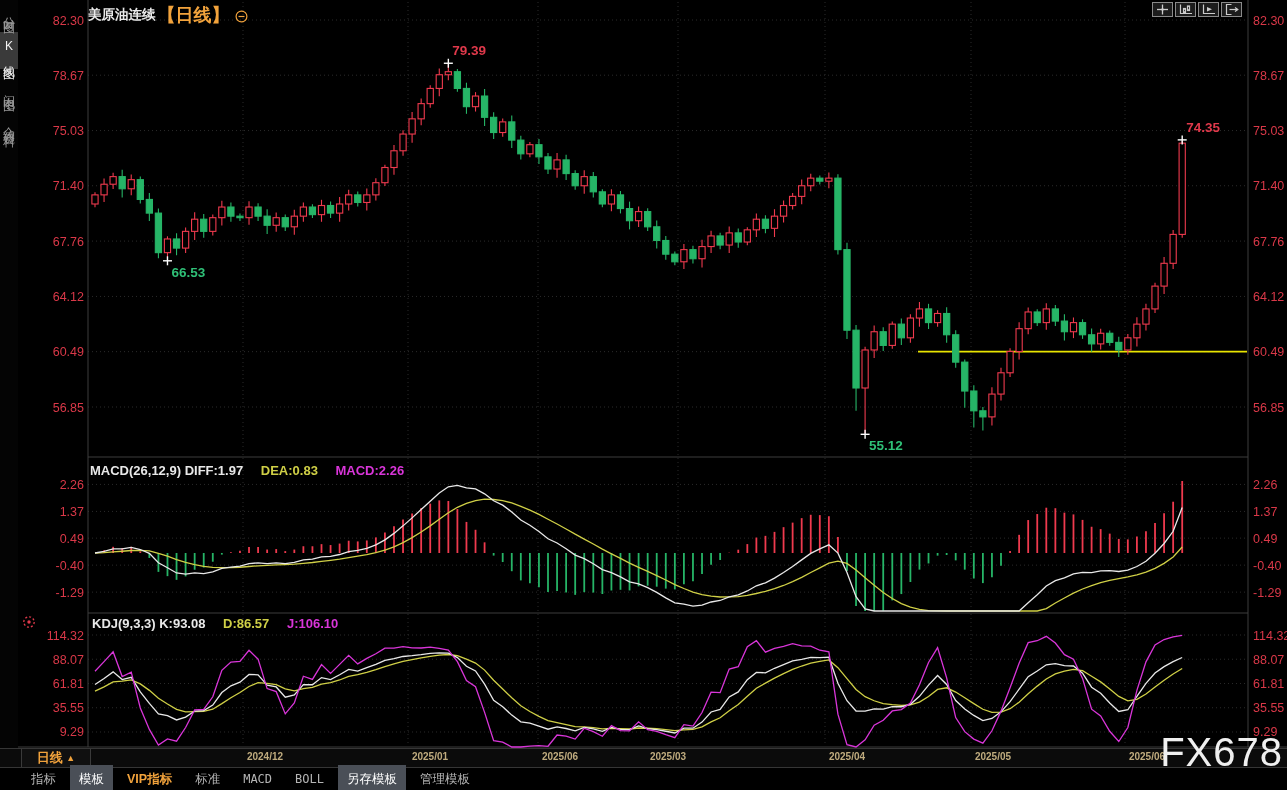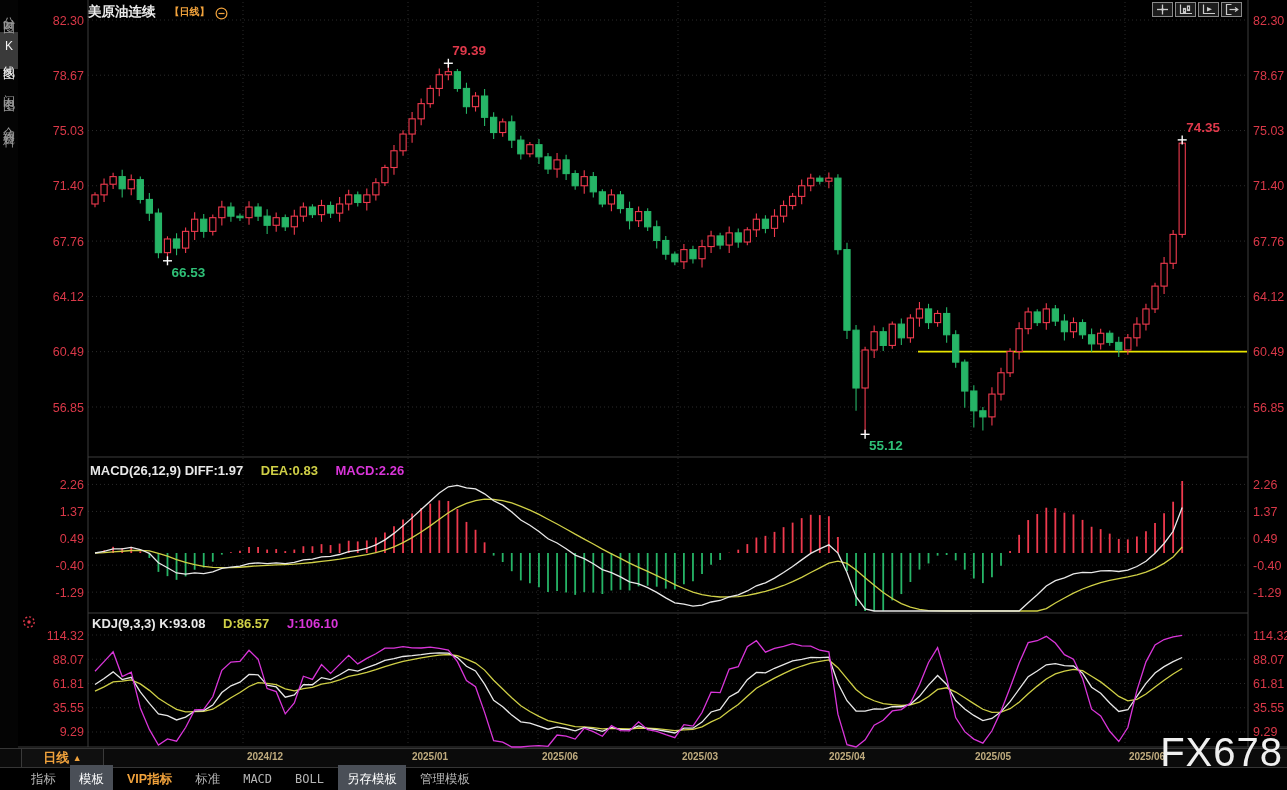--- a/index.html
+++ b/index.html
@@ -9,21 +9,21 @@
 
   
   .sidebar{position:absolute;left:0;top:0;width:18px;height:748px;background:#040404;z-index:5;}
   .side-item{writing-mode:vertical-rl;text-orientation:upright;color:#9a9a9a;font-size:12px;
     letter-spacing:3px;padding:7px 2px;margin-bottom:9px;cursor:pointer;line-height:14px;}
   .side-item.sel{background:#3a3a3a;color:#f2f2f2;}
 
   
   .title-row{position:absolute;left:88px;top:3px;display:flex;align-items:center;z-index:4;}
   .title-main{color:#eaeaea;font-size:13.5px;font-weight:700;}
-  .title-period{color:#f2a33c;font-size:10px;font-weight:700;margin-left:14px;}
+  .title-period{color:#f2a33c;font-size:18px;font-weight:700;margin-left:2px;}
   .collapse-btn{margin-left:5px;width:13px;height:13px;cursor:pointer;display:inline-block;}
 
   
   .toolbar{position:absolute;left:1152px;top:2px;display:flex;gap:2px;z-index:6;}
   .tool-btn{width:21px;height:15px;border:1px solid #8a8a8a;background:#1c1c1c;display:flex;
     align-items:center;justify-content:center;cursor:pointer;}
 
   
   .ind-header{position:absolute;z-index:4;font-size:13px;font-weight:700;white-space:nowrap;}
   .ind-header span{margin-right:14px;}
@@ -31,21 +31,21 @@
   .kdj-h{left:92px;top:616px;}
   .kdj-marker{position:absolute;left:21px;top:614px;z-index:6;}
 
   
   .watermark{position:absolute;right:4px;top:730px;color:#f0f0f0;font-size:40px;z-index:8;
     letter-spacing:1px;font-weight:500;}
 
   
   .xaxis{position:absolute;left:0;top:748px;width:1287px;height:20px;background:#0b0b0b;
     border-top:1px solid #363636;border-bottom:1px solid #363636;z-index:5;}
-  .period-box{position:absolute;left:21px;top:0;width:83px;height:18px;background:#101010;
+  .period-box{position:absolute;left:21px;top:0;width:70px;height:18px;background:#101010;
     border-left:1px solid #3a3a3a;border-right:1px solid #3a3a3a;color:#f2a33c;font-size:13px;
     font-weight:700;text-align:center;line-height:18px;cursor:pointer;}
   .period-box .arr{font-size:9px;vertical-align:1px;}
   .date-label{position:absolute;top:1.5px;width:64px;text-align:center;color:#bfab7e;
     font-size:10px;font-weight:700;}
 
   
   .tabbar{position:absolute;left:0;top:768px;width:1287px;height:22px;background:#000;
     display:flex;align-items:center;padding-left:22px;z-index:5;}
   .tab{color:#b5b5b5;font-size:12.5px;padding:6px 9px;margin-right:5px;cursor:pointer;white-space:nowrap;}
@@ -594,21 +594,21 @@
 
   <div class="xaxis">
     <div class="period-box">
       <span>日线</span>
       <span class="arr">▲</span>
     </div>
     <div id="date-strip">
         <span class="date-label" style="left: 233px;">2024/12</span>
         <span class="date-label" style="left: 398px;">2025/01</span>
         <span class="date-label" style="left: 528px;">2025/06</span>
-        <span class="date-label" style="left: 668px;">2025/03</span>
+        <span class="date-label" style="left: 636px;">2025/03</span>
         <span class="date-label" style="left: 815px;">2025/04</span>
         <span class="date-label" style="left: 961px;">2025/05</span>
         <span class="date-label" style="left: 1115px; text-align: center;">2025/06</span>
       </div>
   </div>
 
   <div class="tabbar">
     <span class="tab">指标</span>
     <span class="tab sel">模板</span>
     <span class="tab vip">VIP指标</span>

